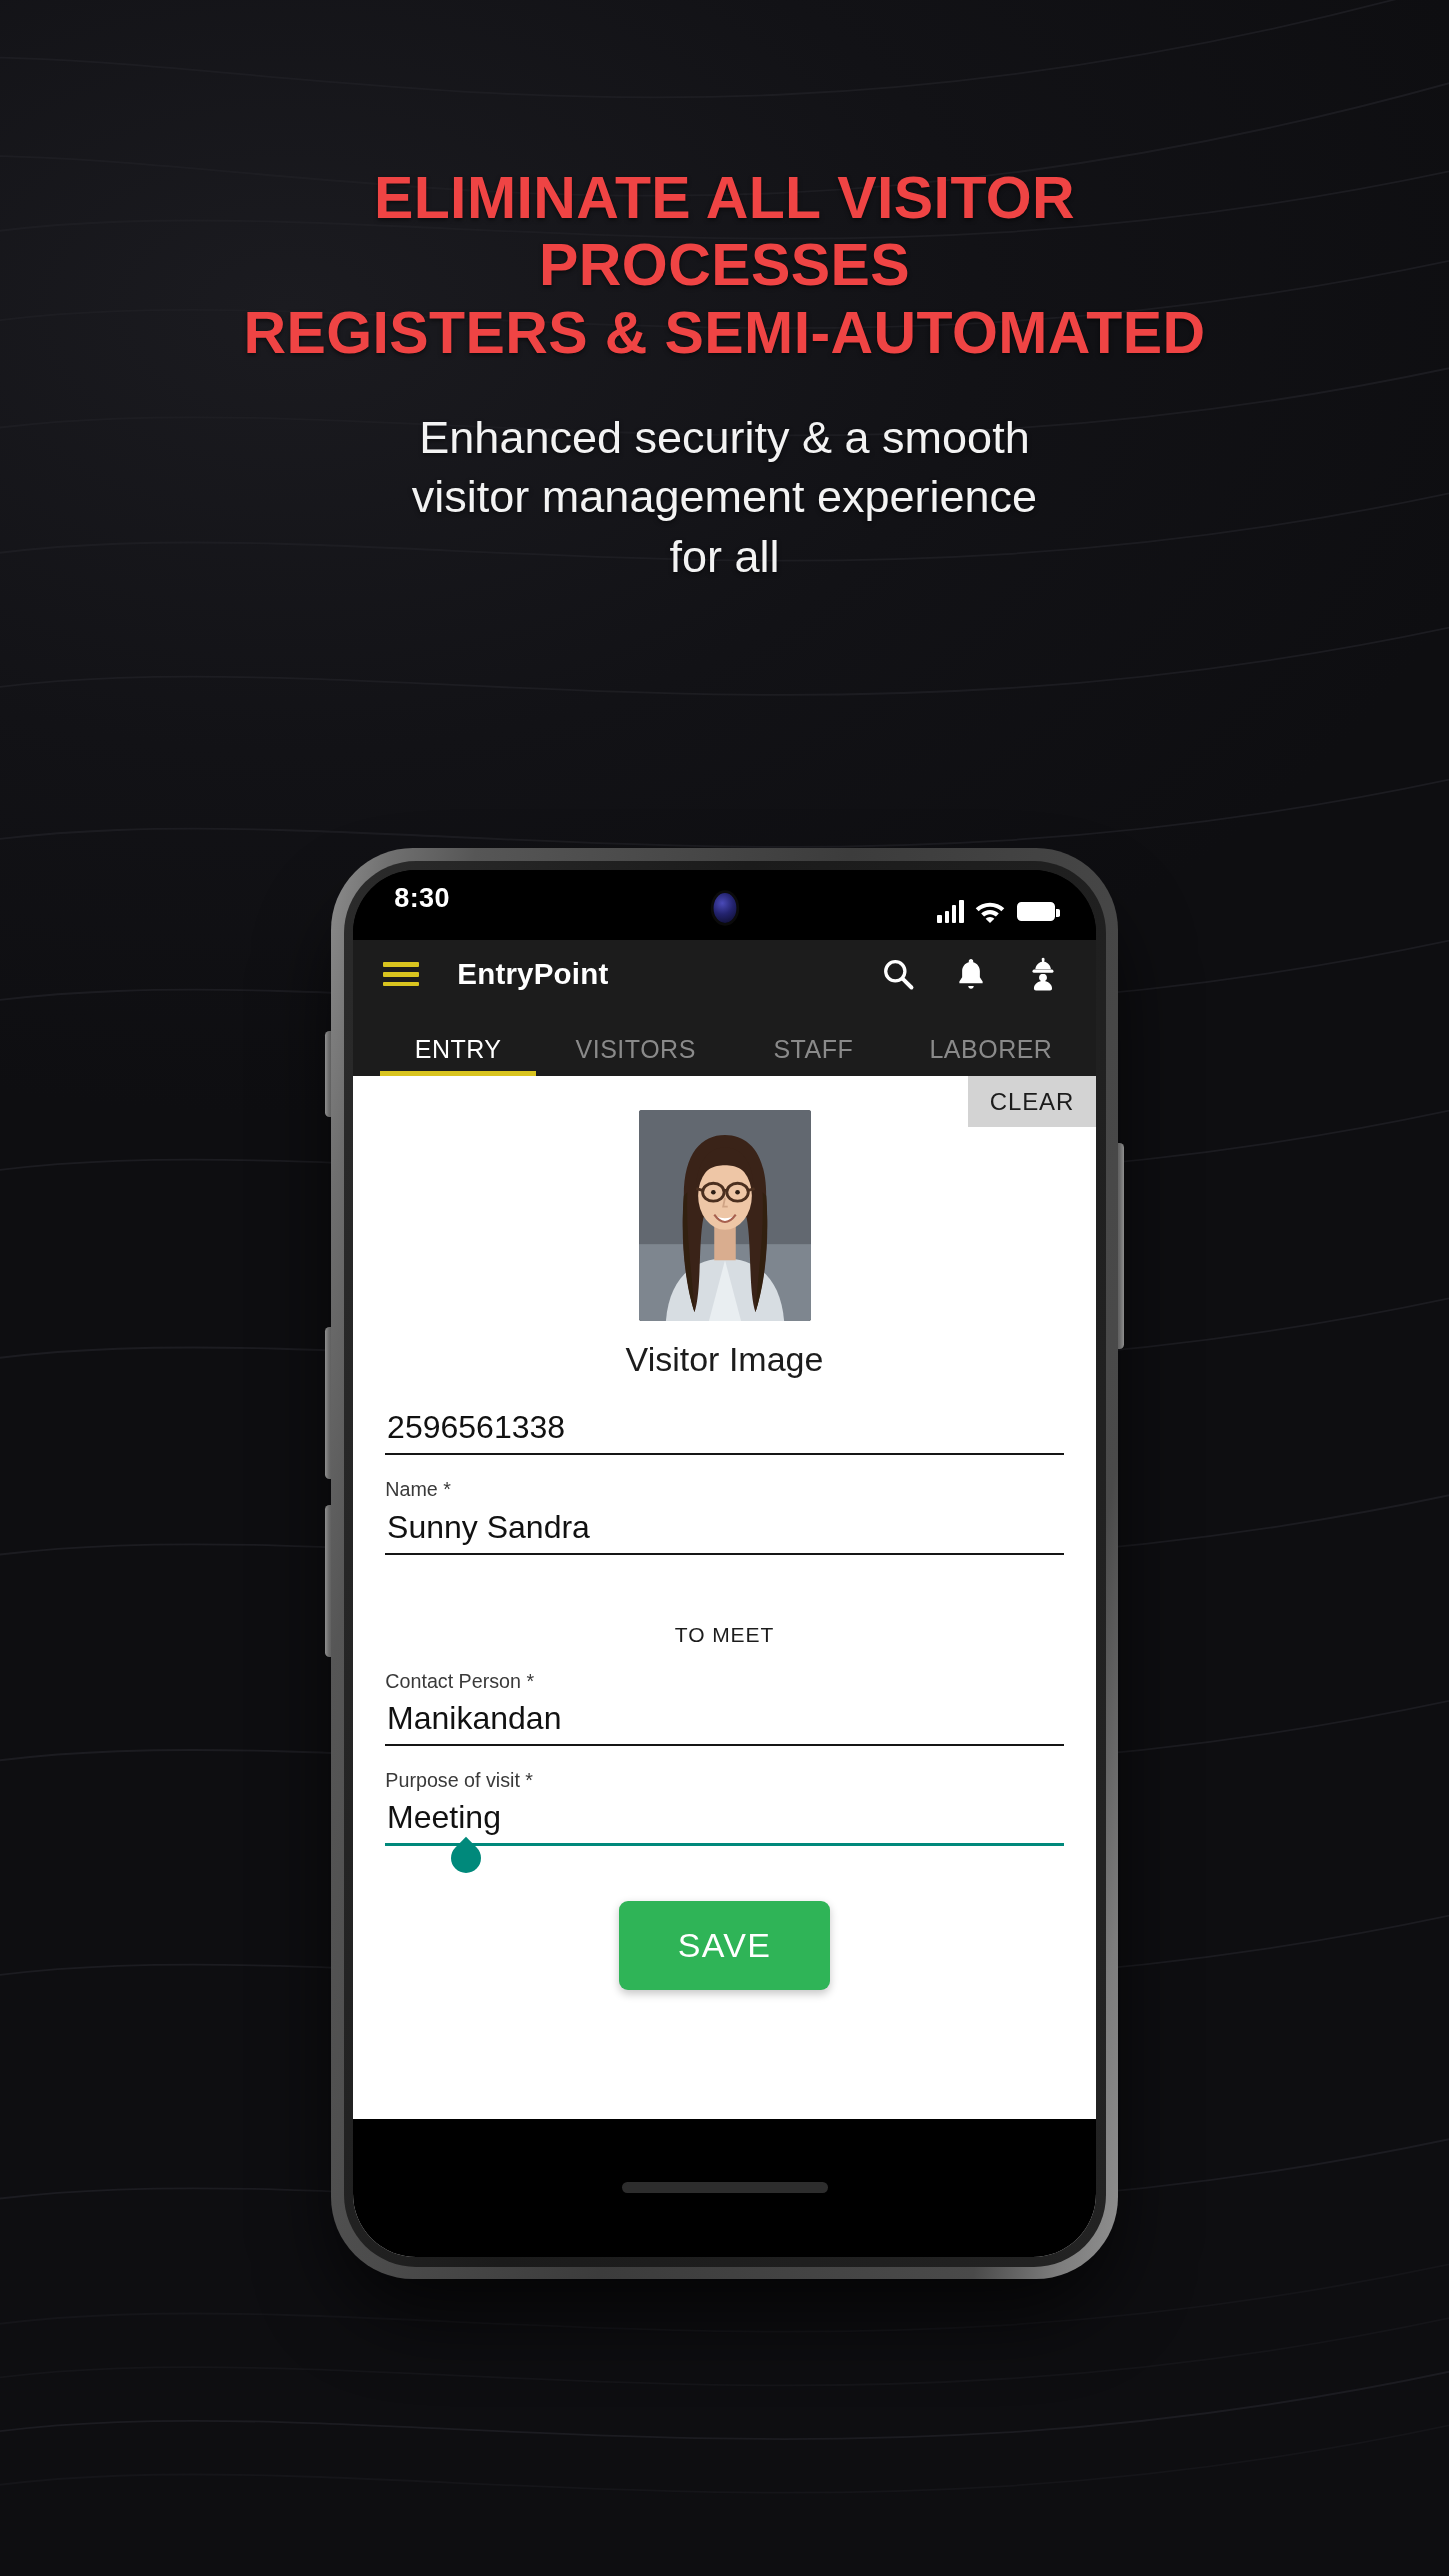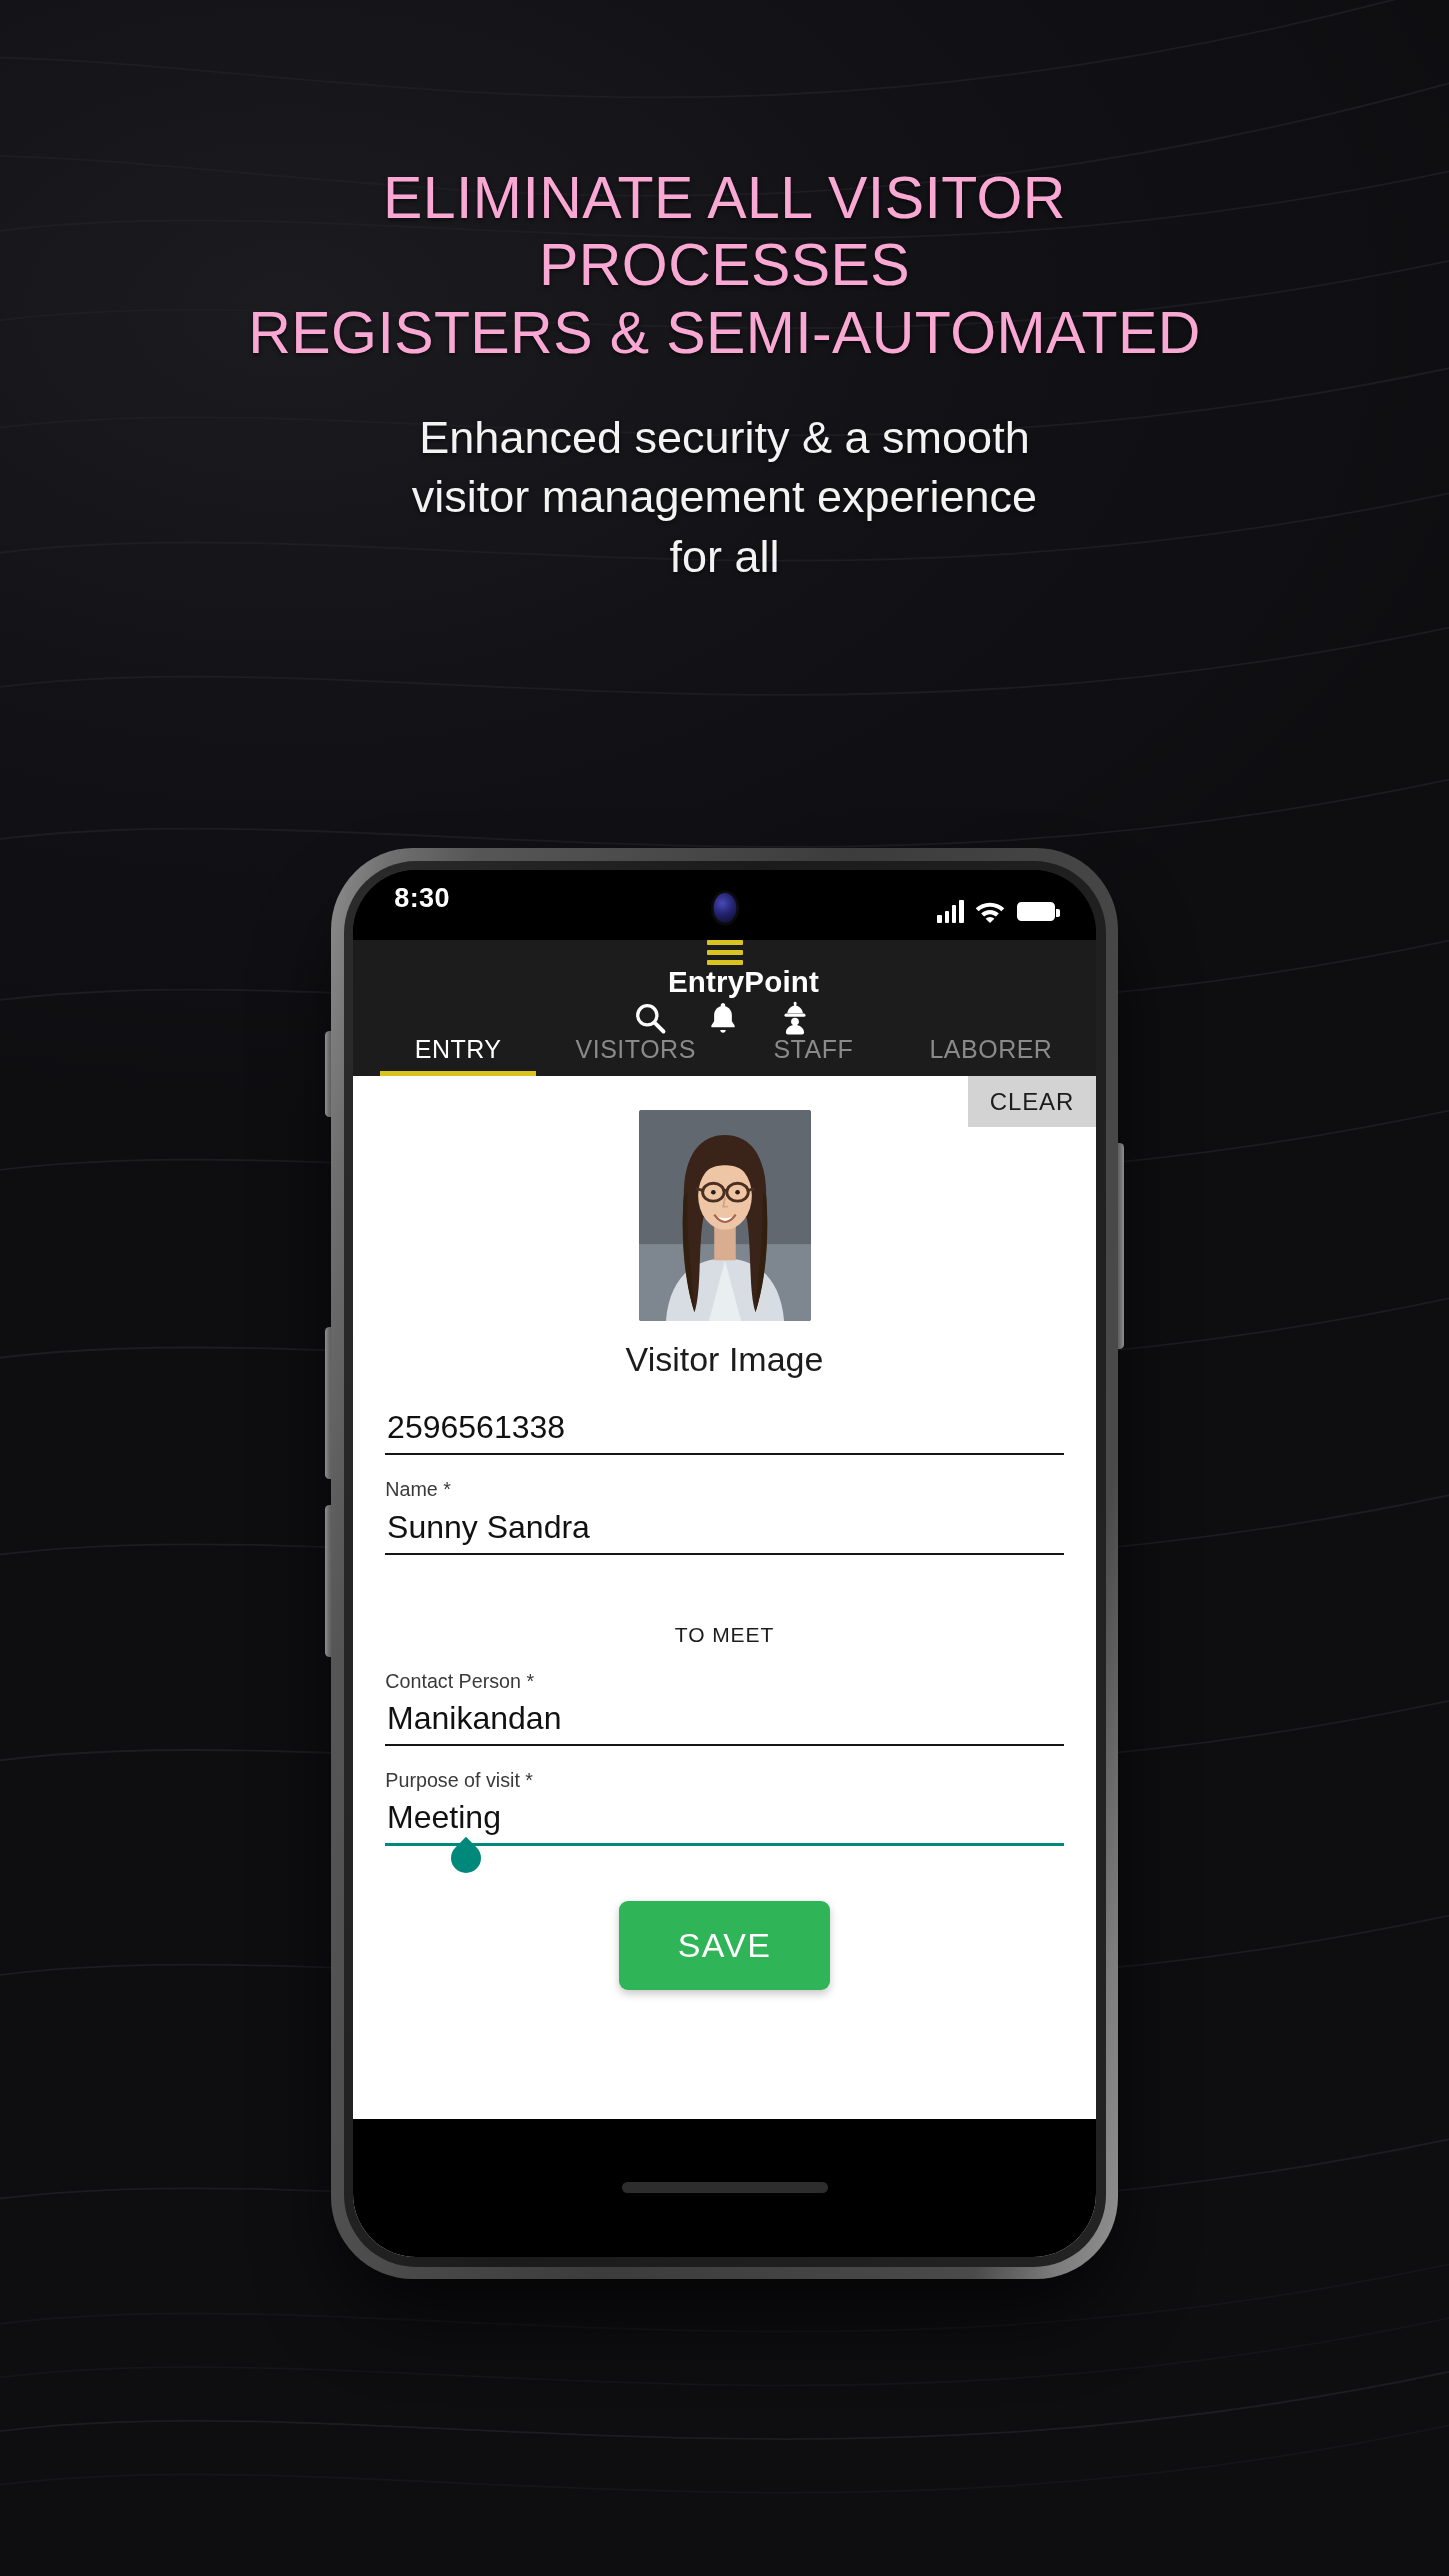--- a/index.html
+++ b/index.html
@@ -20,24 +20,24 @@
     overflow:hidden;
   }
   .bg-texture svg{ position:absolute; inset:0; width:100%; height:100%; }
 
   
   .hero{
     position:absolute; left:0; right:0; top:165px;
     text-align:center; padding:0 63px;
   }
   .hero h1{
-    color:#f9a8d4;
+    color:#ef4444;
     font-size:59px;
     line-height:1.14;
-    font-weight:normal;
+    font-weight:bold;
     letter-spacing:0.4px;
     text-transform:uppercase;
     text-shadow:0 1.8px 4.5px rgba(0,0,0,.55);
     font-stretch:condensed;
   }
   .hero h1 .l{ display:block; }
   .hero p{
     margin-top:41px;
     color:#f3f3f3;
     font-size:45px;
@@ -115,21 +115,21 @@
     position:relative; background:#fff;
   }
   .battery:after{
     content:""; position:absolute; right:-7.2px; top:5.4px;
     width:3.6px; height:8px; background:#fff; border-radius:0 1.8px 1.8px 0;
   }
 
   
   .appbar{
     height:68px; background:#1c1c1c;
-    display:flex; align-items:center; padding:0 30px;flex-direction:column;
+    display:flex; align-items:center; padding:0 30px;
   }
   .hamburger{ width:36px; display:flex; flex-direction:column; gap:5.4px; cursor:pointer; }
   .hamburger span{ display:block; height:4.5px; background:#d9c41f; border-radius:0.9px; }
   .app-title{
     color:#fff; font-size:29.5px; font-weight:bold; margin-left:38px; flex:1;
     letter-spacing:0.2px;
   }
   .appbar-icons{ display:flex; align-items:center; gap:38px; margin-right:5.4px; }
   .appbar-icons svg{ display:block; }
 

